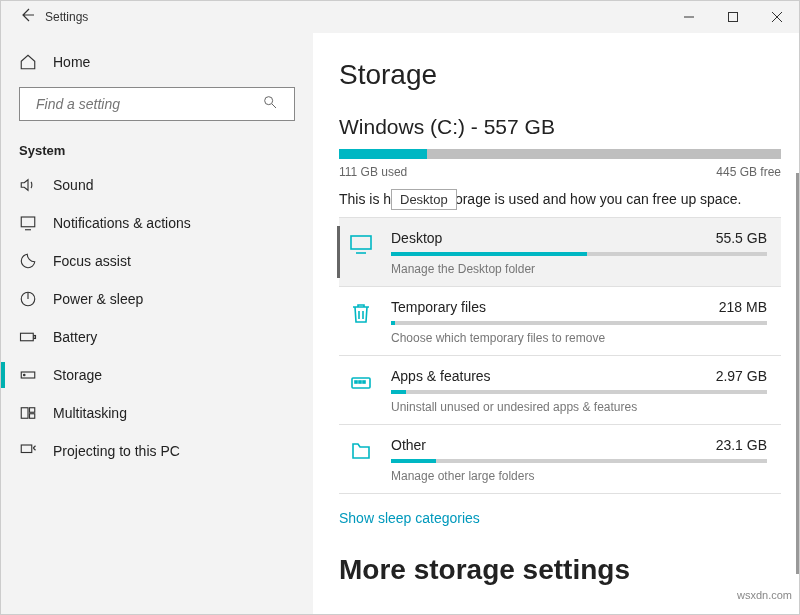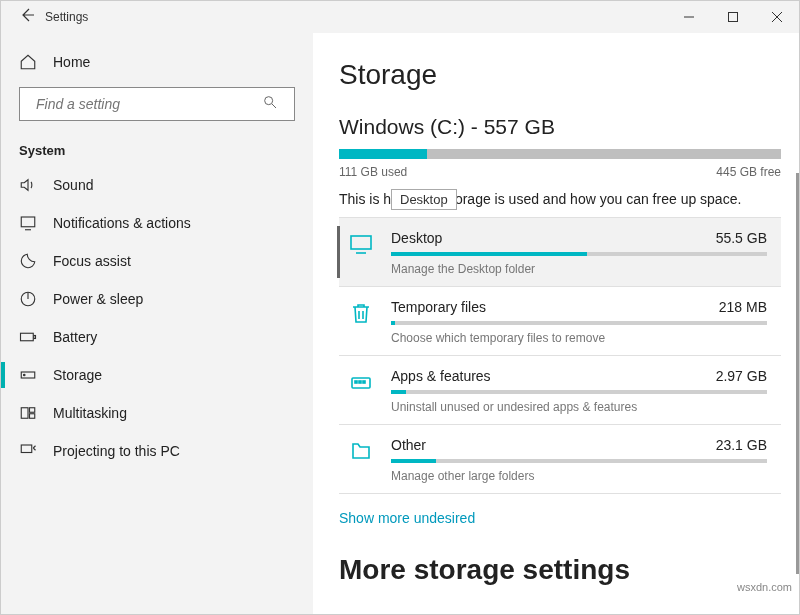--- a/index.html
+++ b/index.html
@@ -35,21 +35,21 @@
     .cat:first-child::before { content:""; position:absolute; left:-2px; top:8px; bottom:8px; width:3px; background:#666; }
     .cat .cicon { width: 24px; height: 24px; display:flex; align-items:center; justify-content:center; color:#00b7c3; margin-top:2px; }
     .cat .cbody { flex: 1; }
     .cat .chead { display: flex; justify-content: space-between; font-size: 14px; color: #222; margin-bottom: 6px; }
     .cat .cbar { height: 4px; background: #cfcfcf; position: relative; margin-bottom: 6px; }
     .cat .cbar .cfill { position:absolute; left:0; top:0; bottom:0; background:#00b7c3; }
     .cat .csub { font-size: 12px; color: #777; }
     .show-more { color: #0099bc; font-size: 14px; padding: 16px 0 28px; cursor: pointer; }
     .more-title { font-size: 28px; font-weight: 600; color: #222; padding-bottom: 10px; }
     .scroll-hint { position:absolute; right:0; top:140px; bottom:40px; width:3px; background:#999; }
-    .watermark { position: absolute; bottom: 22px; right: 8px; font-size: 11px; color: #888; }
+    .watermark { position: absolute; bottom: 14px; right: 8px; font-size: 11px; color: #888; }
   </style>
 </head>
 <body>
 
 <div class="window">
   <div class="titlebar">
     <div class="tb-left">
       <span class="tb-back">
         <svg width="16" height="16" viewBox="0 0 16 16" fill="none" stroke="currentColor" stroke-width="1.2">
             <path d="M10 2 L4 8 L10 14 M4 8 H15"></path>
@@ -254,19 +254,19 @@
                 <span>23.1 GB</span>
               </div>
             <div class="cbar">
                 <div class="cfill" style="width:12%"></div>
               </div>
             <div class="csub">Manage other large folders</div>
           </div>
         </div>
       </div>
 
-      <div class="show-more">Show more undesired</div>
+      <div class="show-more">Show sleep categories</div>
       <div class="more-title">More storage settings</div>
       <div class="scroll-hint"></div>
     </div>
   </div>
 </div>
 <div class="watermark">wsxdn.com</div>
 
 </body></html>

